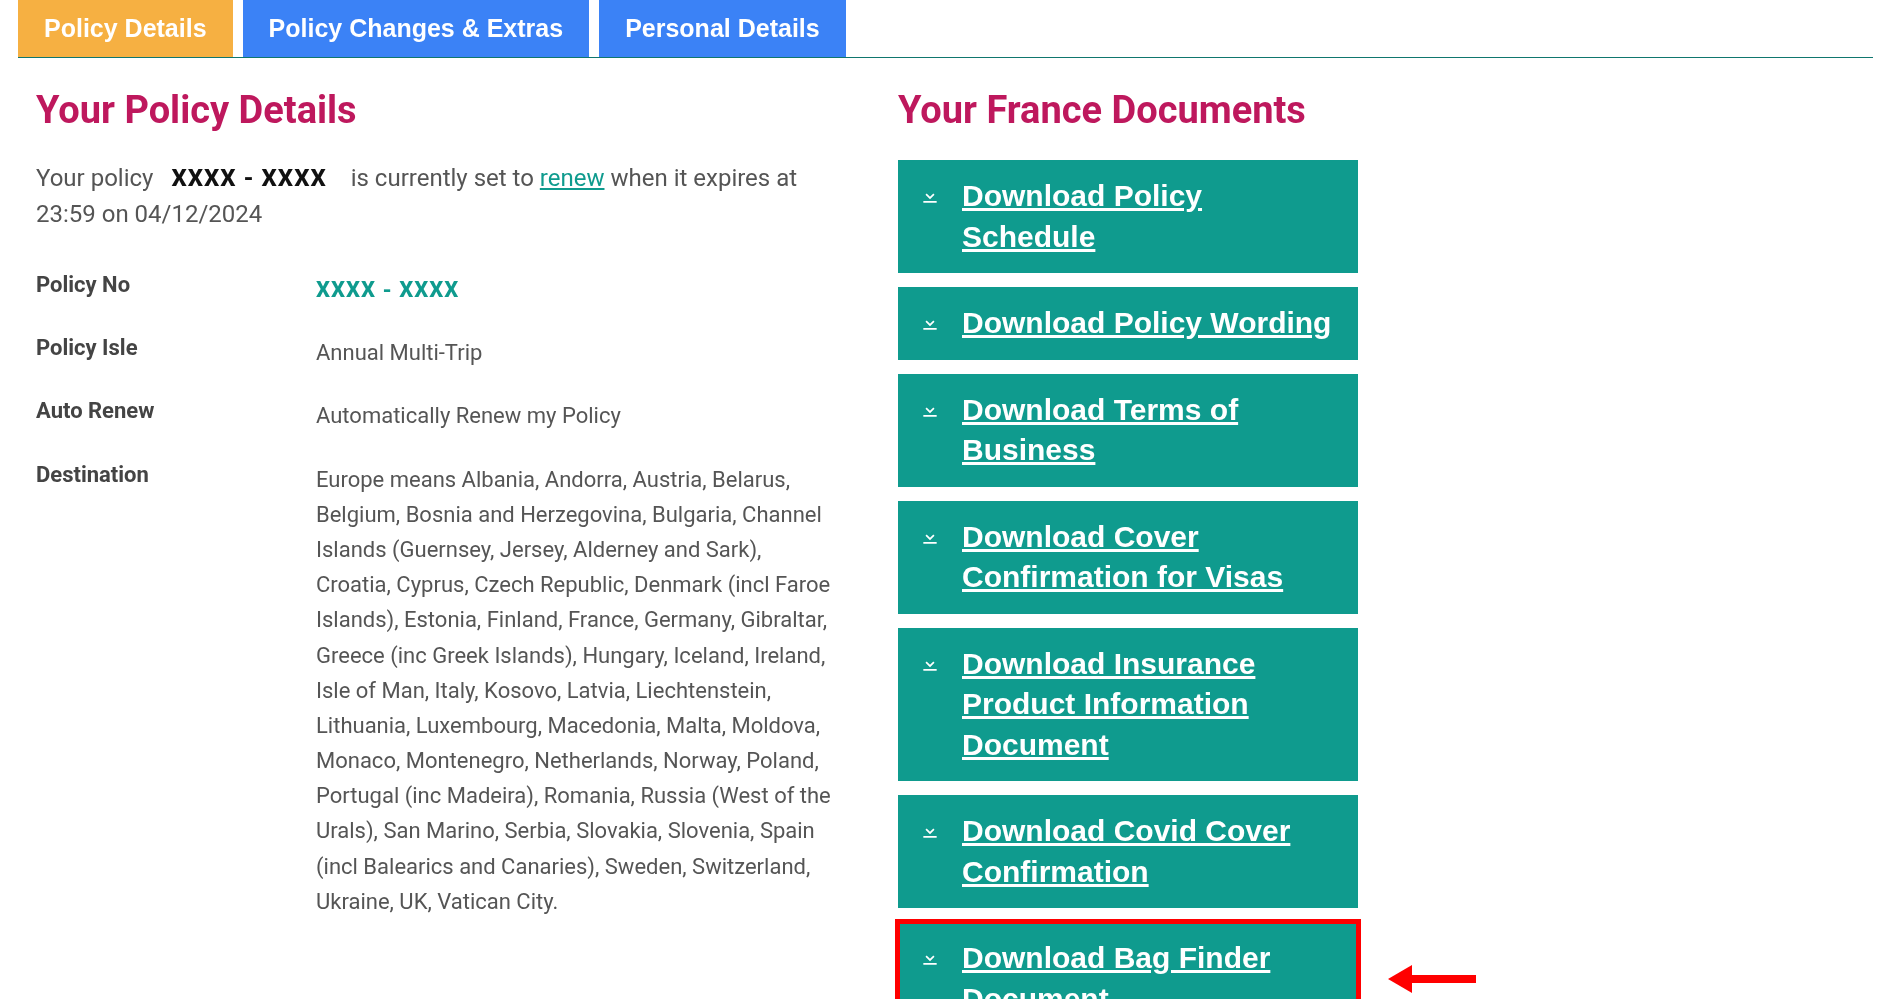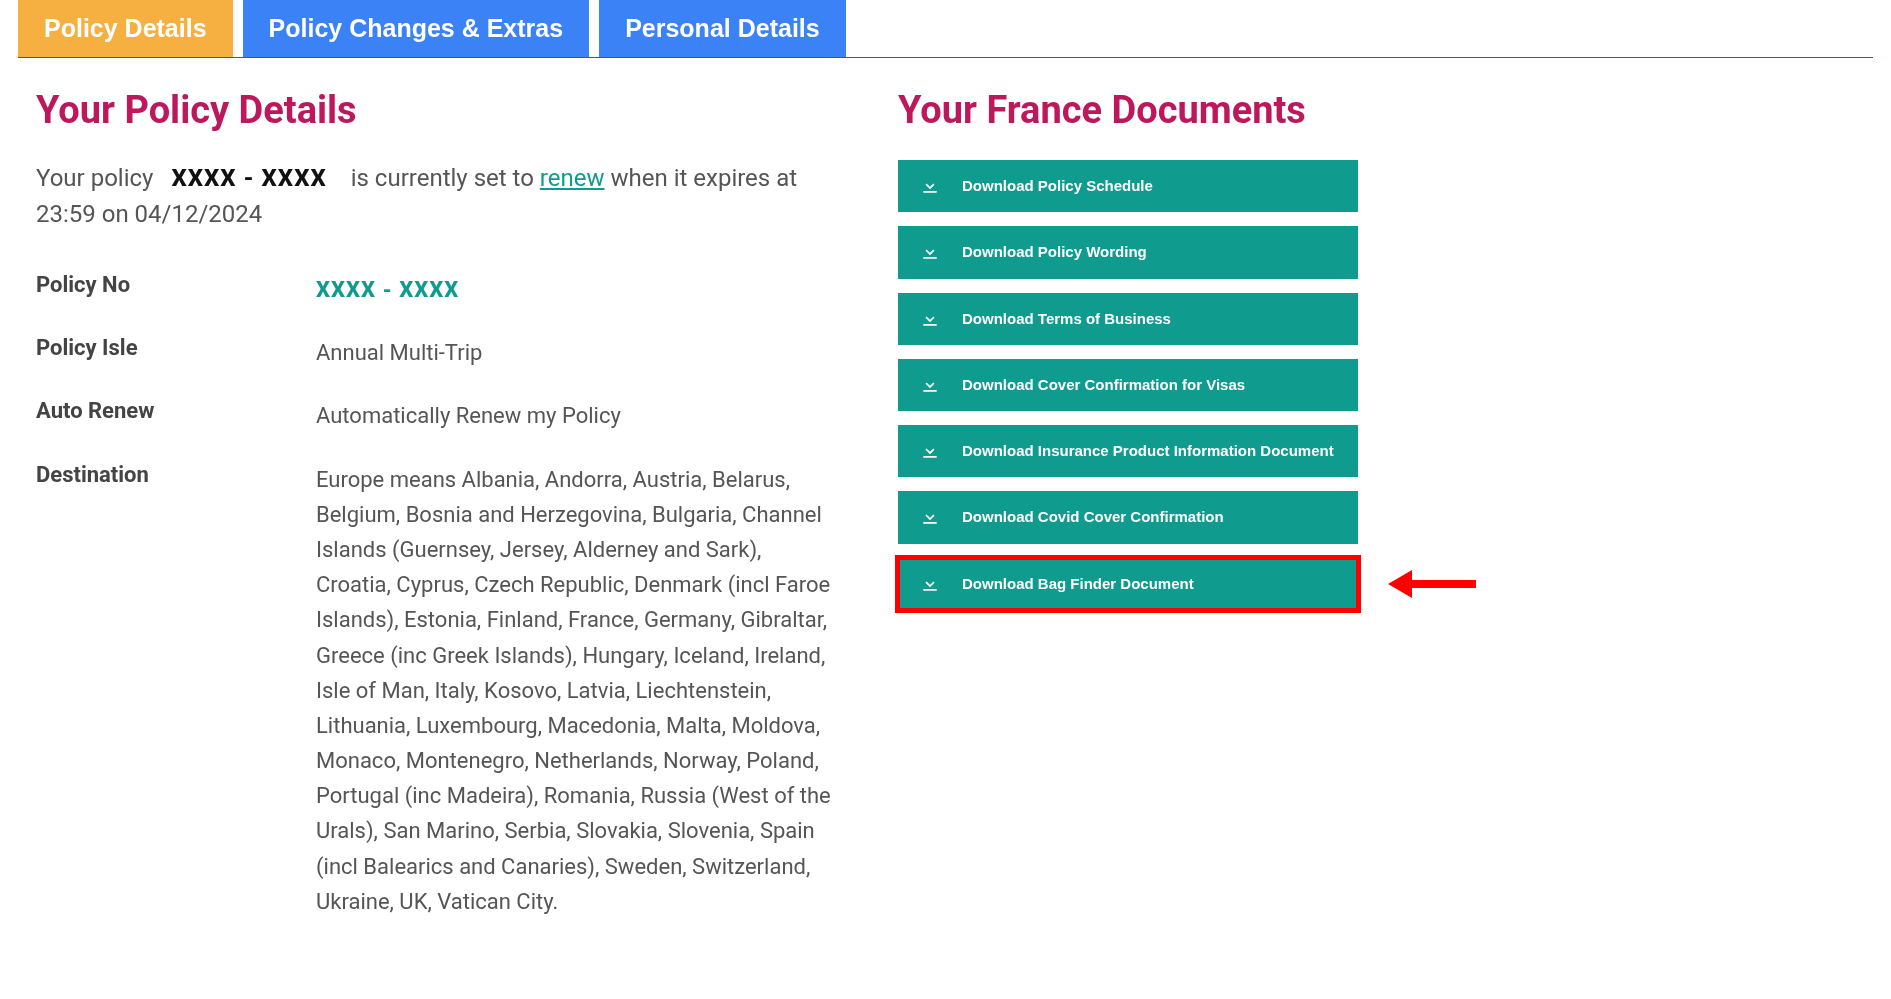--- a/index.html
+++ b/index.html
@@ -80,32 +80,33 @@
     color: #555;
     line-height: 1.6;
   }
   .detail-value.teal {
     color: #0f9b8e;
     font-weight: 800;
     letter-spacing: 1px;
   }
   .doc-btn {
     display: flex;
-    align-items: center;
+    align-items: flex-start;
     background: #0f9b8e;
     color: #fff;
-    font-size: 15px;
+    font-size: 30px;
     font-weight: 600;
     padding: 16px 22px;
     margin-bottom: 14px;
     border: none;
     width: 100%;
     text-align: left;
     cursor: pointer;
     line-height: 1.35;
+    text-decoration: underline;
   }
   .doc-btn .icon {
     margin-right: 22px;
     flex-shrink: 0;
     width: 20px;
     height: 20px;
   }
   .doc-btn-wrapper {
     position: relative;
   }

